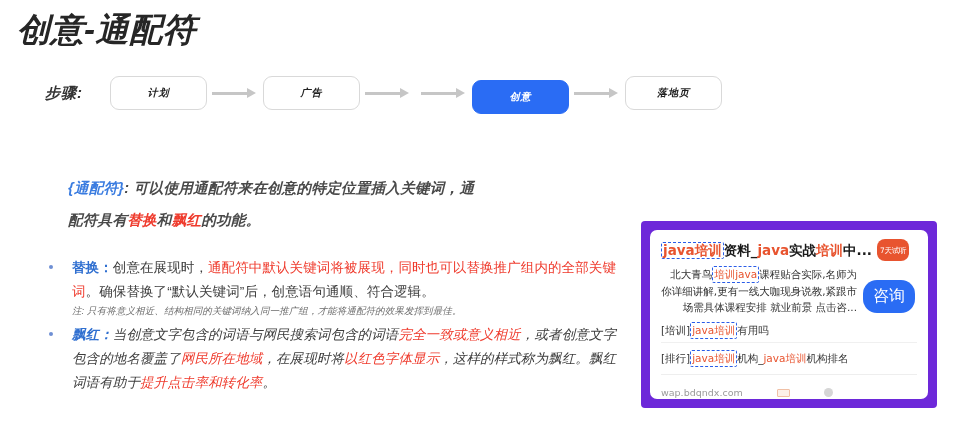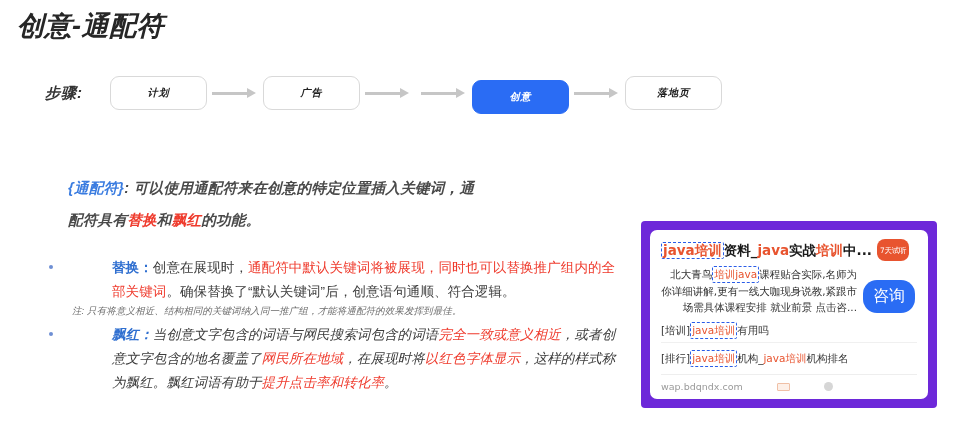--- a/index.html
+++ b/index.html
@@ -10,21 +10,21 @@
     font-family: "Liberation Sans", "DejaVu Sans", sans-serif;
     color: #3c3c3c;
     overflow: hidden;
     position: relative;
   }
 
   
   #page-title {
     position: absolute;
     left: 17px; top: 8px;
-    font-size: 27px;
+    font-size: 33px;
     font-weight: bold;
     font-style: italic;
     letter-spacing: 0.5px;
     color: #262626;
   }
 
   
   #steps-row {
     position: absolute;
     left: 18px; top: 72px;
@@ -108,21 +108,20 @@
     left: 5px; top: 9px;
     width: 4px; height: 4px;
     border-radius: 50%;
     background: #6e8fd4;
   }
   .bullet-text {
     font-size: 13.5px;
     line-height: 24px;
     color: #3d3d3d;
     letter-spacing: 0.1px;
-    margin-left: 40px;
   }
   .bullet-text.italic { font-style: italic; }
   .lead {
     color: #2f6fd0;
     font-weight: bold;
   }
   .note {
     font-size: 9.5px;
     font-style: italic;
     color: #6d6d6d;
@@ -201,21 +200,21 @@
   }
   .sub-link {
     font-size: 10.5px;
     line-height: 18px;
     color: #333;
     margin-top: 6px;
     white-space: nowrap;
   }
   .ad-footer {
     margin-top: 7px;
-    padding-top: 6px;
+    padding-top: 12px;
     border-top: 1px solid #eeeeee;
     display: flex;
     align-items: center;
     font-size: 9.5px;
     color: #9a9a9a;
     gap: 28px;
   }
   .foot-badge {
     margin-left: 6px;
     width: 13px; height: 8px;

